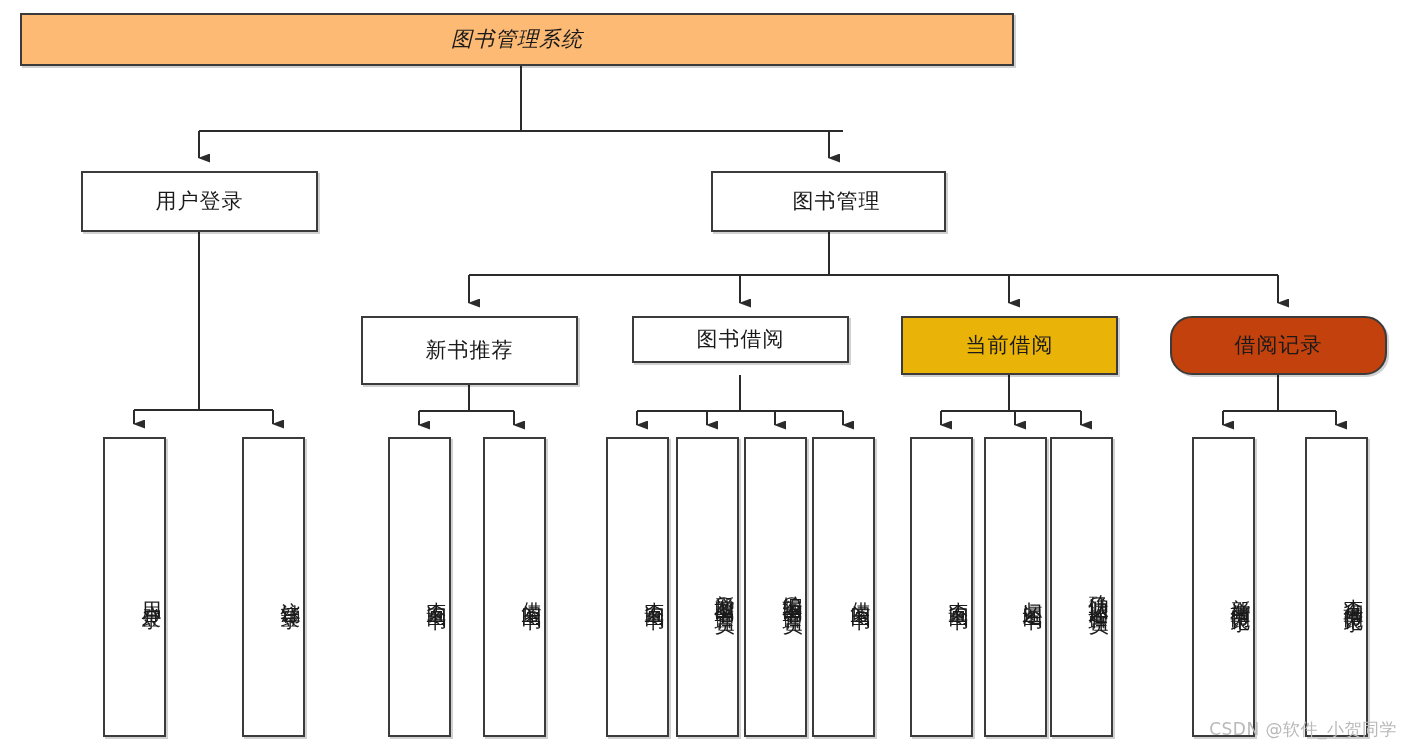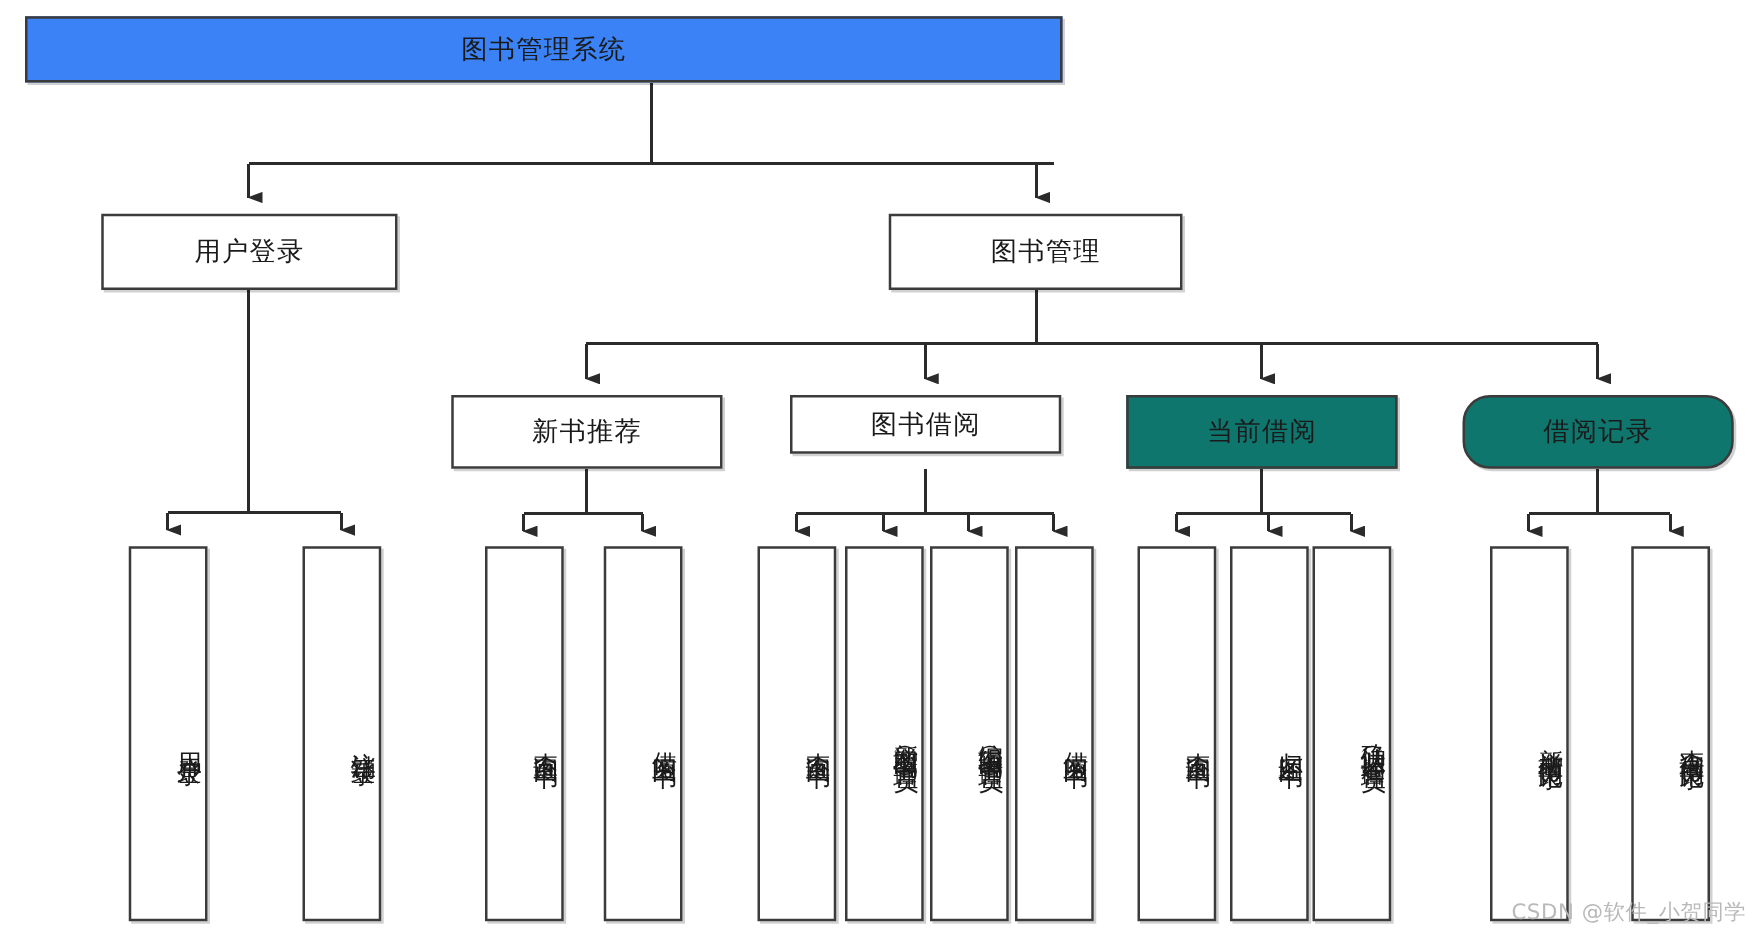--- a/index.html
+++ b/index.html
@@ -120,41 +120,41 @@
       <path d="M1015,411 L1015,425" marker-end="url(#arrowhead)"></path>
       <path d="M1081,411 L1081,425" marker-end="url(#arrowhead)"></path>
 
       <path d="M1278,375 L1278,411"></path>
       <path d="M1223,411 L1336,411"></path>
       <path d="M1223,411 L1223,425" marker-end="url(#arrowhead)"></path>
       <path d="M1336,411 L1336,425" marker-end="url(#arrowhead)"></path>
     </g>
   </svg>
 
-  <div class="node horiz" style="left: 20px; top: 13px; width: 830px; height: 53px; border-color: rgb(59, 59, 59); background: #3b82f6;">
+  <div class="node horiz" style="left: 20px; top: 13px; width: 994px; height: 53px; border-color: rgb(59, 59, 59); background: #fdba74; font-style: italic;">
     <span class="lbl">图书管理系统</span>
   </div>
 
   <div class="node horiz" style="left: 81px; top: 171px; width: 237px; height: 61px; border-color: rgb(59, 59, 59); background: rgb(255, 255, 255);">
     <span class="lbl">用户登录</span>
   </div>
   <div class="node horiz" style="left: 711px; top: 171px; width: 235px; height: 61px; border-color: rgb(59, 59, 59); background: rgb(255, 255, 255); padding-left: 16px;">
     <span class="lbl">图书管理</span>
   </div>
 
-  <div class="node horiz" style="left: 361px; top: 316px; width: 217px; height: 59px; border-color: rgb(59, 59, 59); background: rgb(255, 255, 255);">
+  <div class="node horiz" style="left: 361px; top: 316px; width: 217px; height: 69px; border-color: rgb(59, 59, 59); background: rgb(255, 255, 255);">
     <span class="lbl">新书推荐</span>
   </div>
   <div class="node horiz" style="left: 632px; top: 316px; width: 217px; height: 47px; border-color: rgb(59, 59, 59); background: rgb(255, 255, 255);">
     <span class="lbl">图书借阅</span>
   </div>
-  <div class="node horiz" style="left: 901px; top: 316px; width: 217px; height: 59px; border-color: rgb(59, 59, 59); background: #0f766e;">
+  <div class="node horiz" style="left: 901px; top: 316px; width: 217px; height: 59px; border-color: rgb(59, 59, 59); background: #eab308;">
     <span class="lbl">当前借阅</span>
   </div>
-  <div class="node horiz" style="left: 1170px; top: 316px; width: 217px; height: 59px; border-color: rgb(59, 59, 59); background: #0f766e; border-radius: 22px;">
+  <div class="node horiz" style="left: 1170px; top: 316px; width: 217px; height: 59px; border-color: rgb(59, 59, 59); background: #c2410c; border-radius: 22px;">
     <span class="lbl">借阅记录</span>
   </div>
 
   <div class="node vert" style="left: 103px; top: 437px; width: 63px; height: 300px; border-color: rgb(59, 59, 59); background: rgb(255, 255, 255);">
     <span class="lbl">用户登录</span>
   </div>
   <div class="node vert" style="left: 242px; top: 437px; width: 63px; height: 300px; border-color: rgb(59, 59, 59); background: rgb(255, 255, 255);">
     <span class="lbl">注销登录</span>
   </div>
   <div class="node vert" style="left: 388px; top: 437px; width: 63px; height: 300px; border-color: rgb(59, 59, 59); background: rgb(255, 255, 255);">

